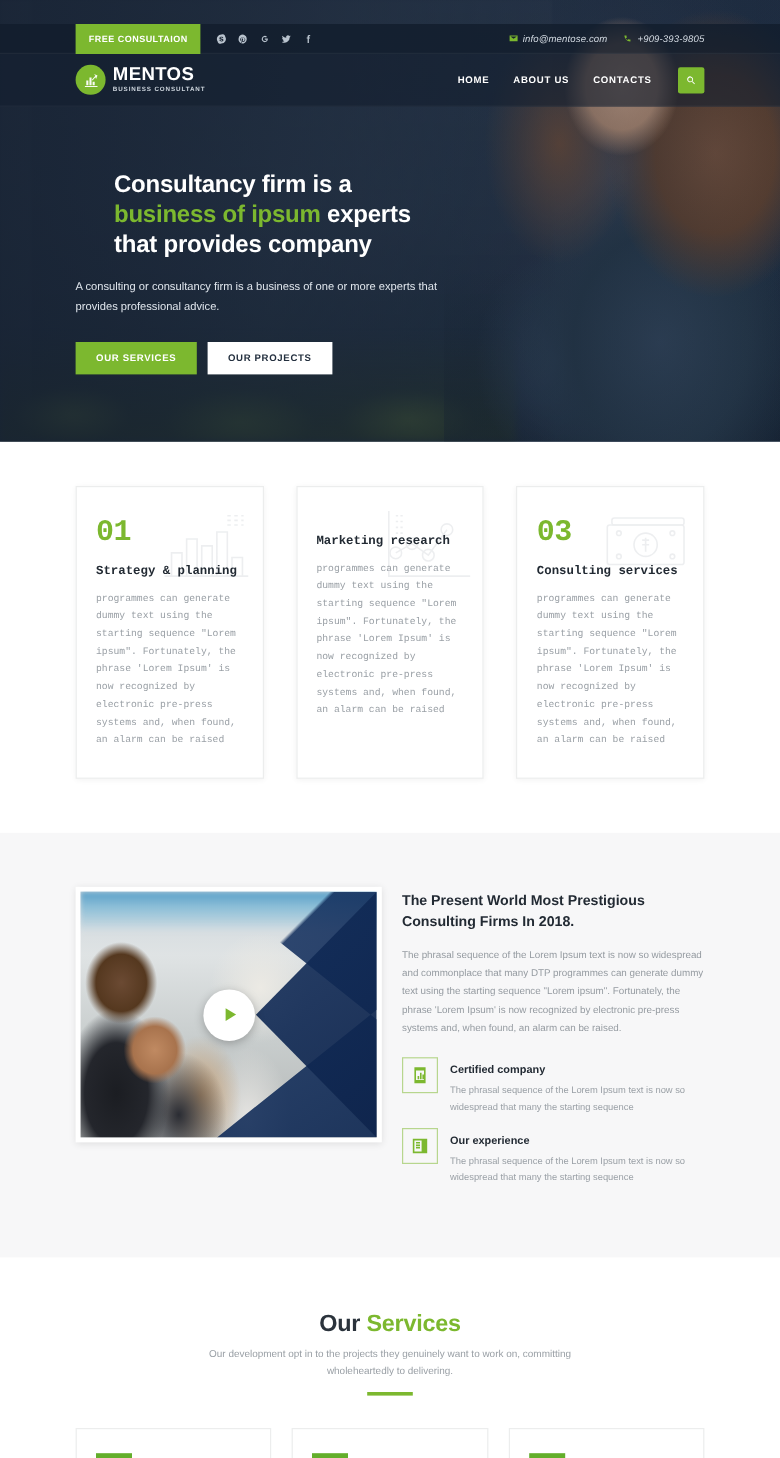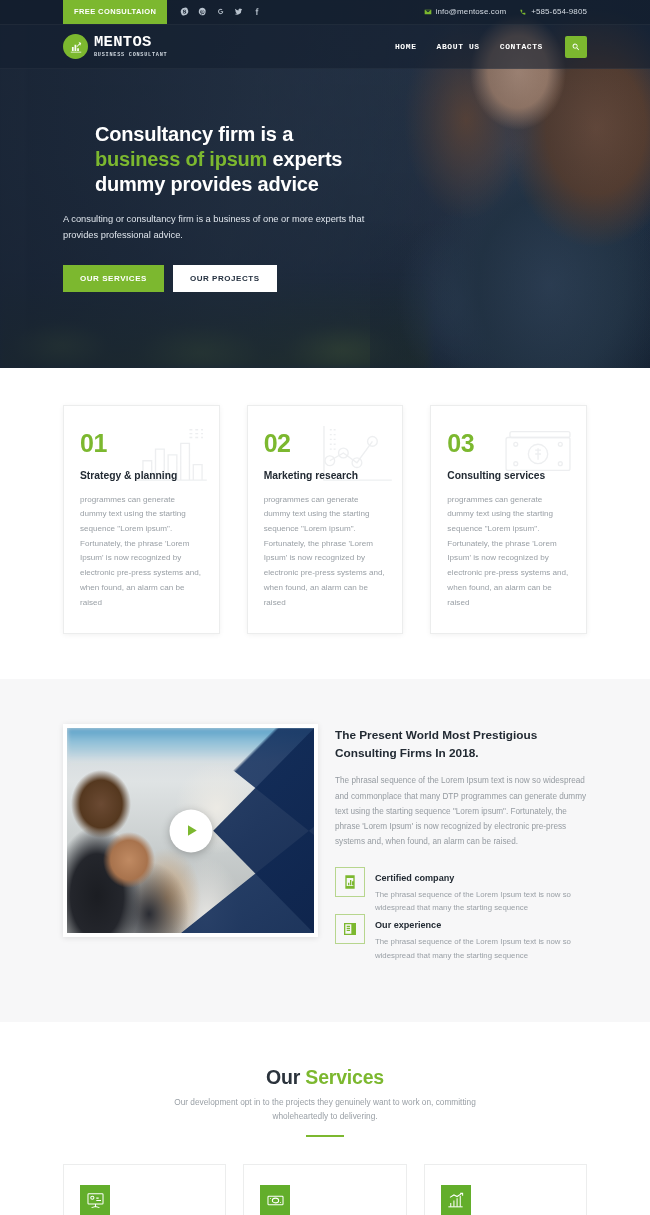--- a/index.html
+++ b/index.html
@@ -58,49 +58,49 @@
   }
   .hero-shade{
     position:absolute; inset:0;
     background:linear-gradient(90deg, rgba(22,33,49,.80) 0%, rgba(24,36,52,.62) 40%, rgba(26,38,54,.30) 70%, rgba(26,38,54,.12) 100%);
   }
 
   
   .topbar {
     position:relative; z-index:6;
     height:25px;
-    display:flex; align-items:flex-end;
+    display:flex; align-items:center;
     background:rgba(18,29,44,.80);
     border-bottom:1px solid rgba(255,255,255,.05);
+    margin-top:20px;
   }
   .topbar-inner{ width:650px; display:flex; align-items:stretch; padding:0 63px; }
   .consult-btn{
     background:#7cb82f; color:#fff;
     font-size:7.5px; font-weight:bold; letter-spacing:.4px;
     display:flex; align-items:center; padding:0 11px;
     cursor:pointer;
   }
   .socials{ display:flex; align-items:center; gap:0; margin-left:8px; }
   .socials a{
     width:18px;height:25px;display:flex;align-items:center;justify-content:center;
     color:#b6c0cc; text-decoration:none;
   }
   .socials svg{ width:9px;height:9px; fill:#b9c3ce; }
   .topbar-right{ margin-left:auto; display:flex; align-items:center; gap:13px; }
-  .tb-item{ display:flex; align-items:center; gap:4px; color:#d3dae2; font-size:8px; letter-spacing:.1px;}
+  .tb-item{ display:flex; align-items:center; gap:4px; color:#d3dae2; font-size:8px; letter-spacing:.1px;font-style:italic;}
   .tb-item svg{ width:8px;height:8px;fill:#7cb82f; }
 
   
   .navbar{
     position:relative; z-index:6;
     height:44px;
     background:rgba(20,31,47,.62);
     display:flex; align-items:center; padding:0 63px;
     border-bottom:1px solid rgba(255,255,255,.045);
-    font-family:Liberation Mono, monospace;
   }
   .brand{ display:flex; align-items:center; gap:6px; text-decoration:none;}
   .logo-mark{
     width:25px;height:25px;border-radius:50%;
     background:#7cb82f; display:flex;align-items:center;justify-content:center;
     flex:none;
   }
   .logo-mark svg{ width:14px;height:14px; fill:#fff; opacity:.95;}
   .brand-txt{ line-height:1; }
   .brand-name{ color:#fff; font-size:15.5px; font-weight:bold; letter-spacing:.3px; display:block;}
@@ -129,21 +129,21 @@
   .hero-btns{ display:flex; gap:9px; margin-top:22px;}
   .btn{
     font-size:8px; font-weight:bold; letter-spacing:.55px;
     padding:9px 17px; border:none; cursor:pointer; text-decoration:none; display:inline-block;
   }
   .btn-green{ background:#7cb82f; color:#fff;}
   .btn-white{ background:#fff; color:#24303f;}
 
   
   .features{ background:#fff; padding:37px 63px 45px;}
-  .feature-grid{ display:flex; gap:27px;}
+  .feature-grid{ display:flex; gap:27px;font-family:Liberation Mono, monospace;}
   .fcard{
     flex:1; background:#fff; border:1px solid #eceded;
     box-shadow:0 1px 5px rgba(0,0,0,.055);
     padding:25px 16px 23px; position:relative; overflow:hidden;
   }
   .fcard-wm{ position:absolute; right:8px; top:16px; width:78px;height:62px; opacity:.5;}
   .fcard-wm svg{ width:100%;height:100%; stroke:#dcdfe2; fill:none; stroke-width:1.4;}
   .fnum{ color:#7cb82f; font-size:25px; font-weight:bold; line-height:1; letter-spacing:-.5px; position:relative;}
   .ftitle{ color:#222a33; font-size:10.3px; font-weight:bold; line-height:1.42; margin-top:13px; position:relative;}
   .ftext{ color:#9aa0a6; font-size:8.1px; line-height:1.82; margin-top:9px; position:relative;}
@@ -185,21 +185,21 @@
     position:absolute; left:50%; top:50%; transform:translate(-50%,-50%);
     width:43px;height:43px;border-radius:50%;background:#fff;
     display:flex;align-items:center;justify-content:center; cursor:pointer;
     box-shadow:0 2px 8px rgba(0,0,0,.25); z-index:3;
   }
   .play-btn svg{ width:14px;height:14px; fill:#7cb82f; margin-left:2px;}
 
   .about-right{ flex:1; padding-top:3px;}
   .about-title{ color:#222a33; font-size:11.8px; font-weight:bold; line-height:1.48;}
   .about-text{ color:#959ba1; font-size:8.2px; line-height:1.86; margin-top:11px;}
-  .about-list{ margin-top:17px; display:flex; flex-direction:column; }
+  .about-list{ margin-top:17px; display:flex; flex-direction:column; gap:11px;}
   .about-item{ display:flex; gap:10px; align-items:flex-start;}
   .ai-icon{
     width:30px;height:30px;flex:none;border:1px solid #b7d68e;
     display:flex;align-items:center;justify-content:center;
   }
   .ai-icon svg{ width:16px;height:16px; fill:#7cb82f;}
   .ai-title{ color:#222a33; font-size:9.1px; font-weight:bold;}
   .ai-text{ color:#9aa0a6; font-size:7.8px; line-height:1.72; margin-top:3px;}
 
   
@@ -257,21 +257,21 @@
         <div class="tb-item">
           <svg viewBox="0 0 24 24">
               <path d="M2 5h20v14H2V5zm2 2l8 6 8-6H4z"></path>
             </svg>
           <span>info@mentose.com</span>
         </div>
         <div class="tb-item">
           <svg viewBox="0 0 24 24">
               <path d="M6.6 10.8c1.1 2.2 3 4 5.2 5.2l1.8-1.8c.3-.3.7-.4 1-.2 1.1.4 2.3.6 3.5.6.6 0 1 .4 1 1V19c0 .6-.4 1-1 1A17 17 0 014 6c0-.6.4-1 1-1h3.4c.6 0 1 .4 1 1 0 1.2.2 2.4.6 3.5.1.3 0 .7-.2 1l-2.2 1.3z"></path>
             </svg>
-          <span>+585-654-9805</span>
+          <span>+909-393-9805</span>
         </div>
       </div>
     </div>
   </div>
 
   <div class="navbar">
     <a href="#" class="brand">
       <span class="logo-mark">
         <svg viewBox="0 0 24 24">
             <path d="M3 20h18v1.5H3V20zm2-8h3v7H5v-7zm4.5-4h3v11h-3V8zm4.5 6h3v5h-3v-5zM16 3l5 2-2 5-1-2.4-4 4.4-1-1 5-5.5L16 3z"></path>
@@ -291,21 +291,21 @@
             <path d="M15.5 14h-.8l-.3-.3a6 6 0 10-.7.7l.3.3v.8l4.3 4.2 1.2-1.2-4-4.5zm-5.5 0a4 4 0 110-8 4 4 0 010 8z"></path>
           </svg>
       </button>
     </div>
   </div>
 
   <div class="hero-content">
     <h1 class="hero-title">
       <span>Consultancy firm is a</span><br>
       <span class="accent">business of ipsum</span><span> experts</span><br>
-      <span>dummy provides advice</span>
+      <span>that provides company</span>
     </h1>
     <p class="hero-sub">A consulting or consultancy firm is a business of one or more experts that provides professional advice.</p>
     <div class="hero-btns">
       <a href="#" class="btn btn-green">OUR SERVICES</a>
       <a href="#" class="btn btn-white">OUR PROJECTS</a>
     </div>
   </div>
 </section>
 
 <section class="features">
@@ -326,21 +326,20 @@
         <svg viewBox="0 0 80 64">
           <path d="M8 4v56h70"></path>
           <path d="M14 40l14-8 14 10 16-22"></path>
           <circle cx="14" cy="40" r="5"></circle>
             <circle cx="28" cy="32" r="5"></circle>
           <circle cx="42" cy="42" r="5"></circle>
             <circle cx="58" cy="20" r="5"></circle>
           <path d="M14 8h8M14 13h8M14 18h8M14 23h8M14 28h8" stroke-dasharray="2 2"></path>
         </svg>
       </div>
-      <div class="fnum">02</div>
       <div class="ftitle">Marketing research</div>
       <div class="ftext">programmes can generate dummy text using the starting sequence "Lorem ipsum". Fortunately, the phrase 'Lorem Ipsum' is now recognized by electronic pre-press systems and, when found, an alarm can be raised</div>
     </div>
     <div class="fcard">
       <div class="fcard-wm">
         <svg viewBox="0 0 80 64">
           <rect x="6" y="16" width="66" height="34" rx="2"></rect>
           <rect x="10" y="10" width="62" height="6" rx="2"></rect>
           <circle cx="39" cy="33" r="10"></circle>
           <path d="M36 29h6M36 33h6M39 27v12"></path>

